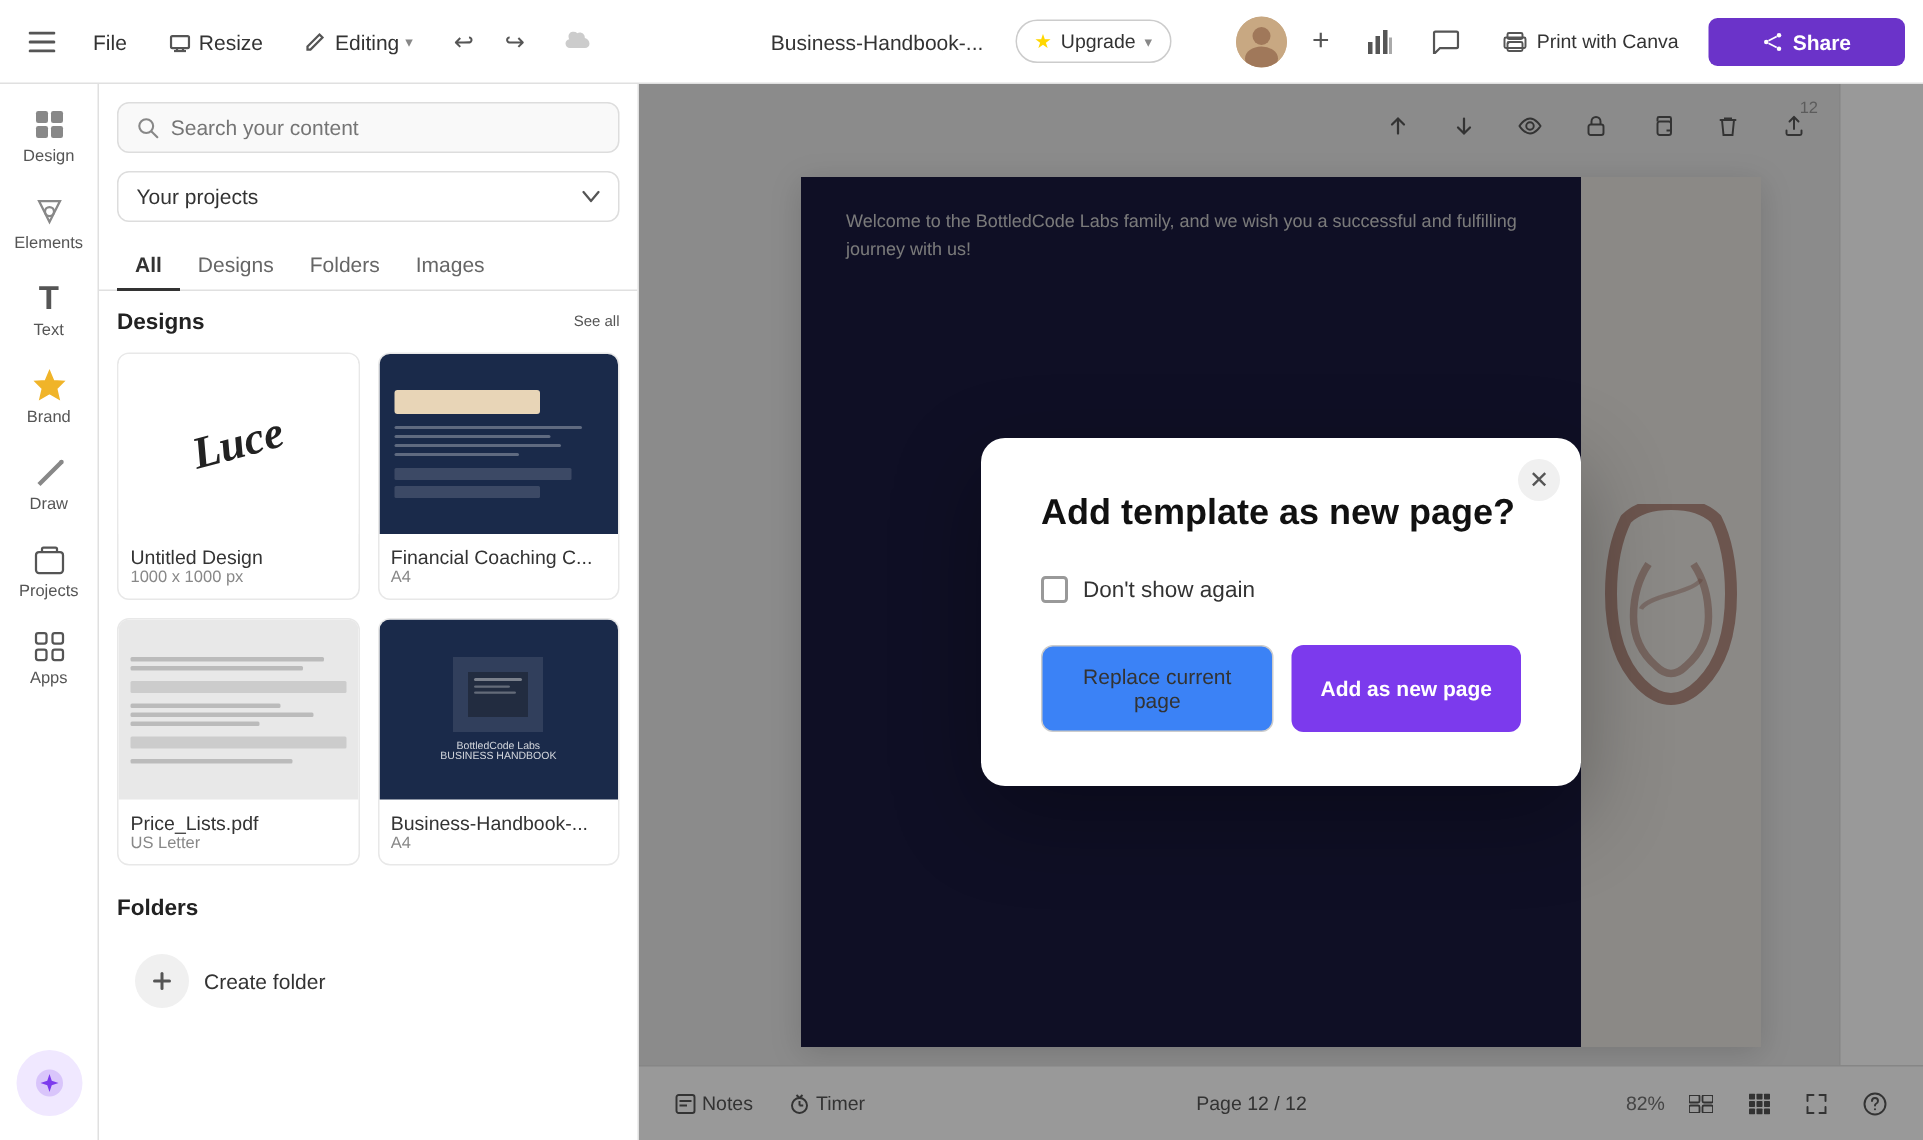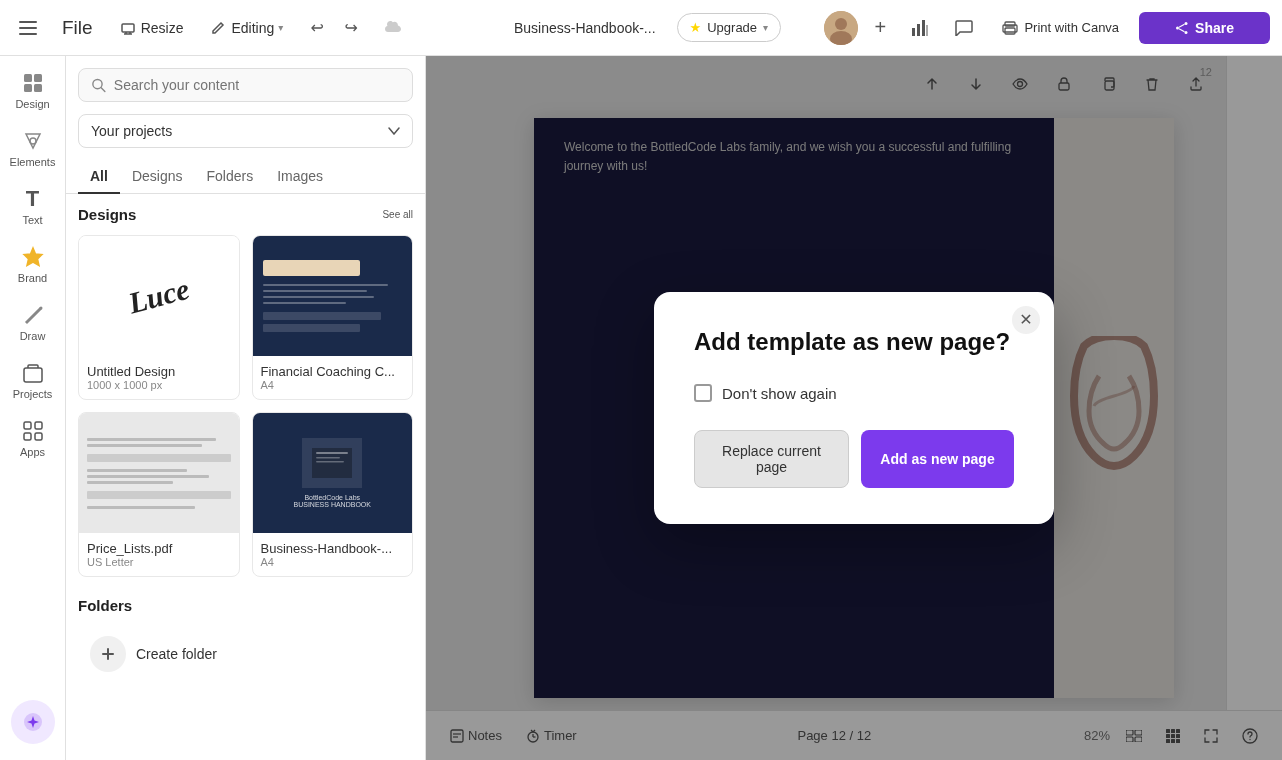--- a/index.html
+++ b/index.html
@@ -25,21 +25,21 @@
       width: 32px; height: 32px;
       display: flex; align-items: center; justify-content: center;
       border: none; background: none; cursor: pointer;
       border-radius: 6px;
     }
 
     .file-btn {
       display: flex; align-items: center; gap: 4px;
       border: none; background: none; cursor: pointer;
       padding: 6px 10px; border-radius: 6px;
-      font-size: 19px; color: #333;
+      font-size: 14px; color: #333;
     }
 
     .resize-btn {
       display: flex; align-items: center; gap: 4px;
       border: none; background: none; cursor: pointer;
       padding: 6px 10px; border-radius: 6px;
       font-size: 14px; color: #333;
     }
 
     .editing-btn {
@@ -344,21 +344,21 @@
     }
     .modal-checkbox-label {
       font-size: 15px; color: #333; cursor: pointer;
     }
 
     .modal-actions {
       display: flex; gap: 12px;
     }
     .replace-btn {
       flex: 1; padding: 12px;
-      border: 1px solid #ccc; background: #e5e5e5; cursor: pointer;
+      border: 1px solid #ccc; background: #3b82f6; cursor: pointer;
       border-radius: 8px; font-size: 14px; color: #333; font-weight: 500;
     }
     .add-new-btn {
       flex: 1; padding: 12px;
       border: none; background: #7c3aed; cursor: pointer;
       border-radius: 8px; font-size: 14px; color: #fff; font-weight: 600;
     }
 
     .canvas-right-strip {
       position: absolute;

